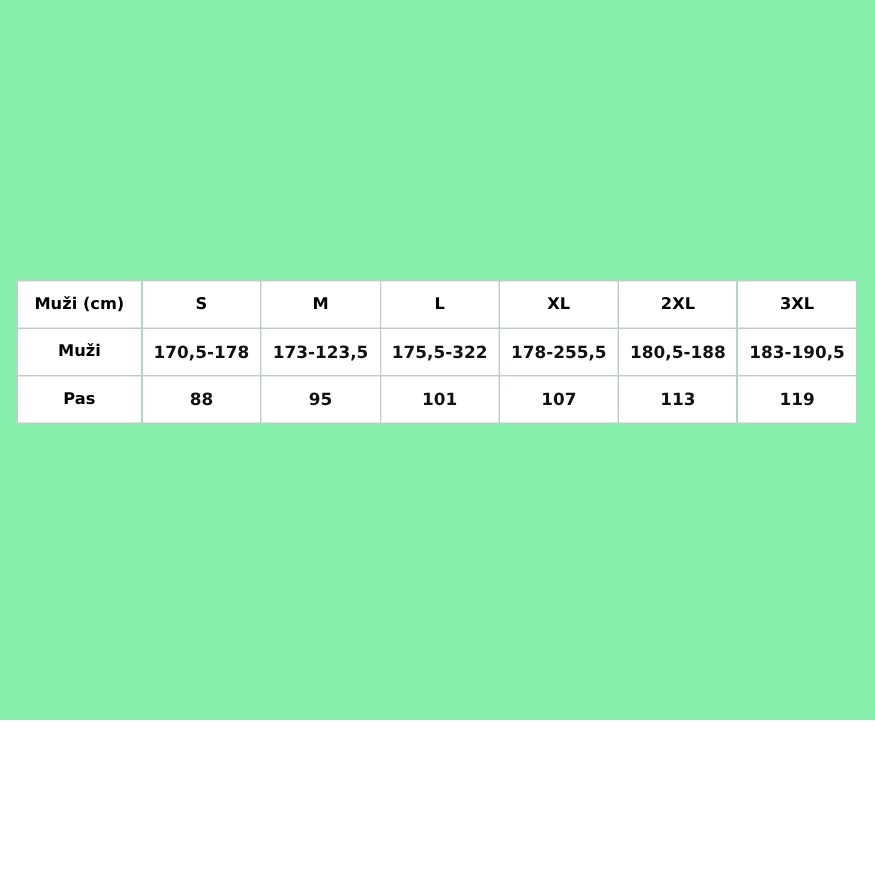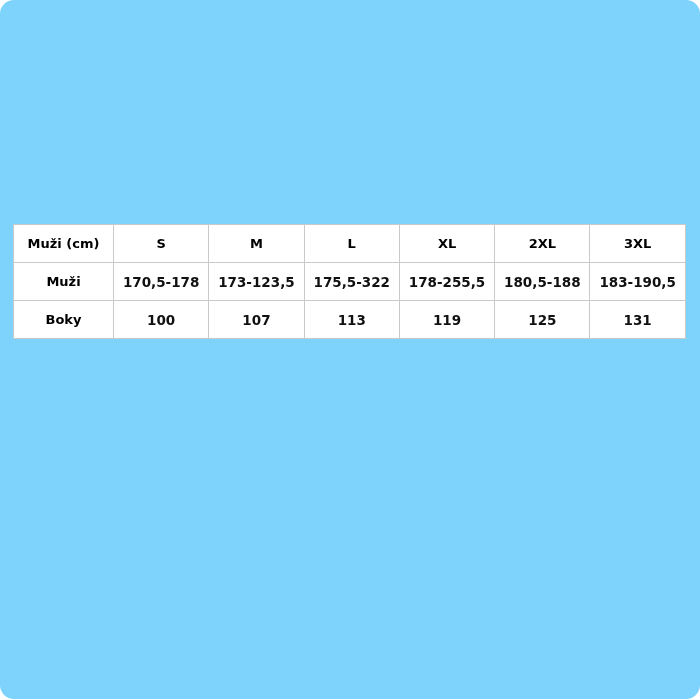--- a/index.html
+++ b/index.html
@@ -3,25 +3,24 @@
 <meta charset="utf-8">
 <style>
   html, body {
     margin: 0;
     padding: 0;
     background: #ffffff;
   }
   .canvas {
     position: relative;
     width: 700px;
-    height: 699px;
-    background: #7dd3fc;
+    height: 576px;
+    background: #86efac;
     overflow: hidden;
     font-family: "DejaVu Sans", "Liberation Sans", sans-serif;
-    border-radius: 14px;
   }
   table.size-table {
     position: absolute;
     left: 13px;
     top: 224px;
     width: 672px;
     border-collapse: collapse;
     table-layout: fixed;
   }
   table.size-table tr {
@@ -79,23 +78,23 @@
       <tr>
         <th>Muži</th>
         <td>170,5-178</td>
         <td>173-123,5</td>
         <td>175,5-322</td>
         <td>178-255,5</td>
         <td>180,5-188</td>
         <td>183-190,5</td>
       </tr>
       <tr>
-        <th>Boky</th>
-        <td>100</td>
+        <th>Pas</th>
+        <td>88</td>
+        <td>95</td>
+        <td>101</td>
         <td>107</td>
         <td>113</td>
         <td>119</td>
-        <td>125</td>
-        <td>131</td>
       </tr>
     </tbody>
   </table>
 </div>
 
 </body></html>

